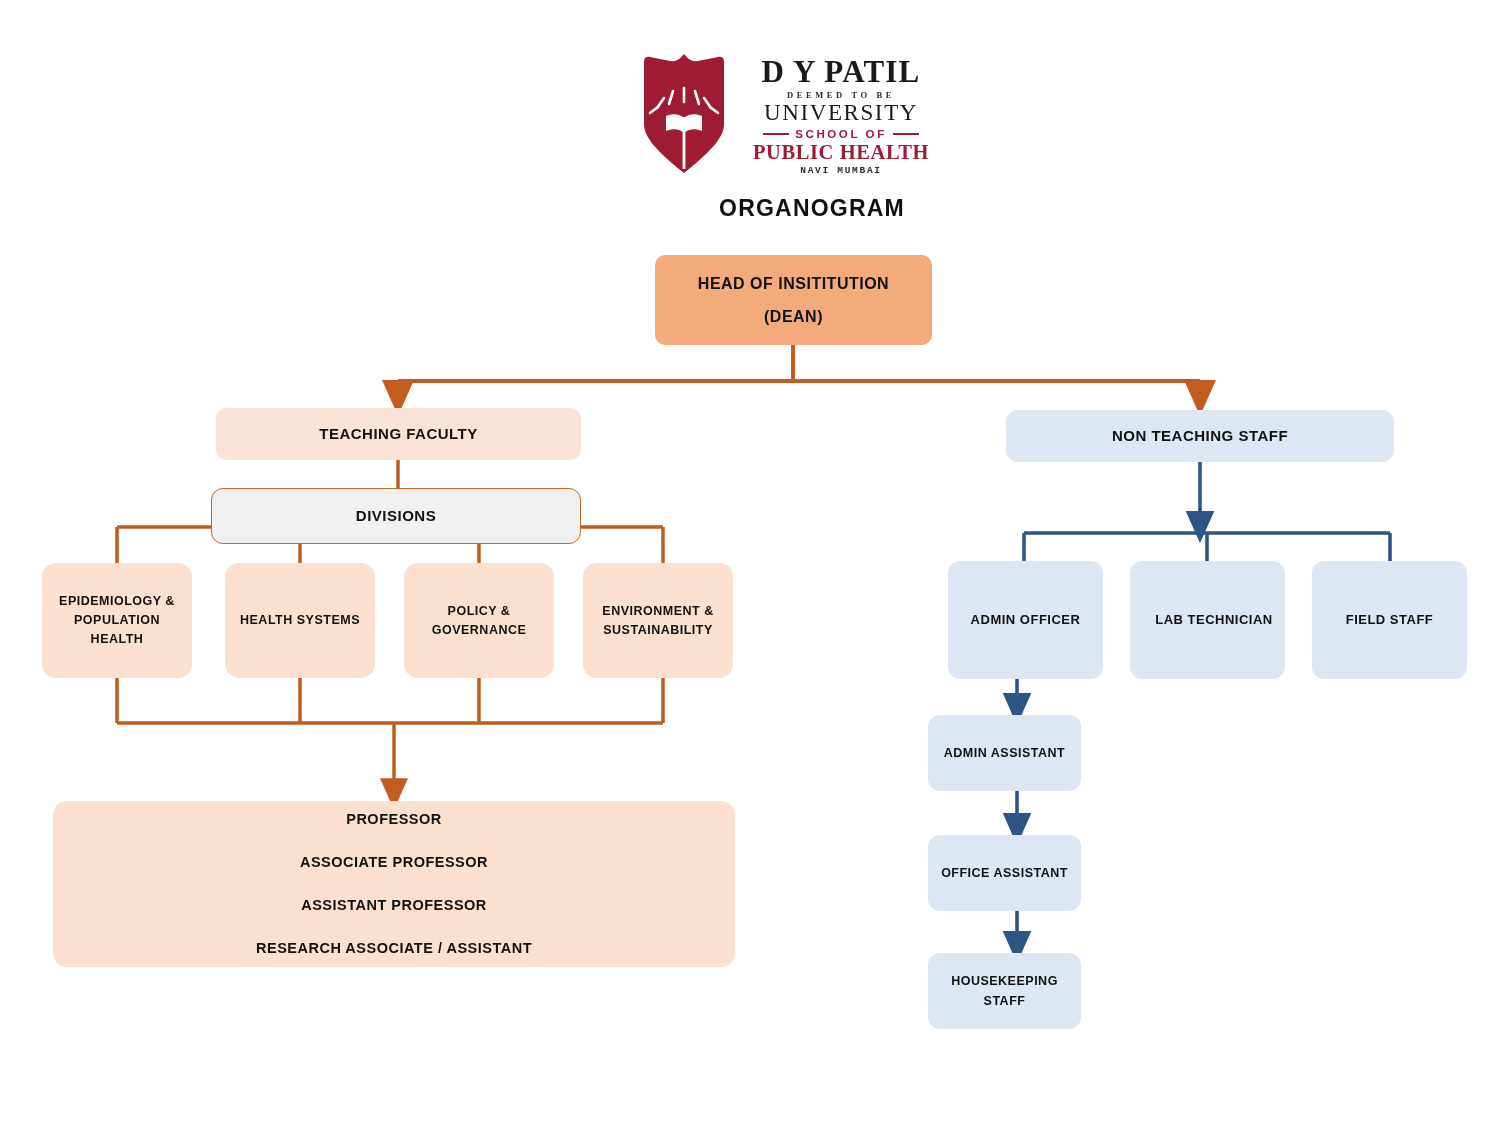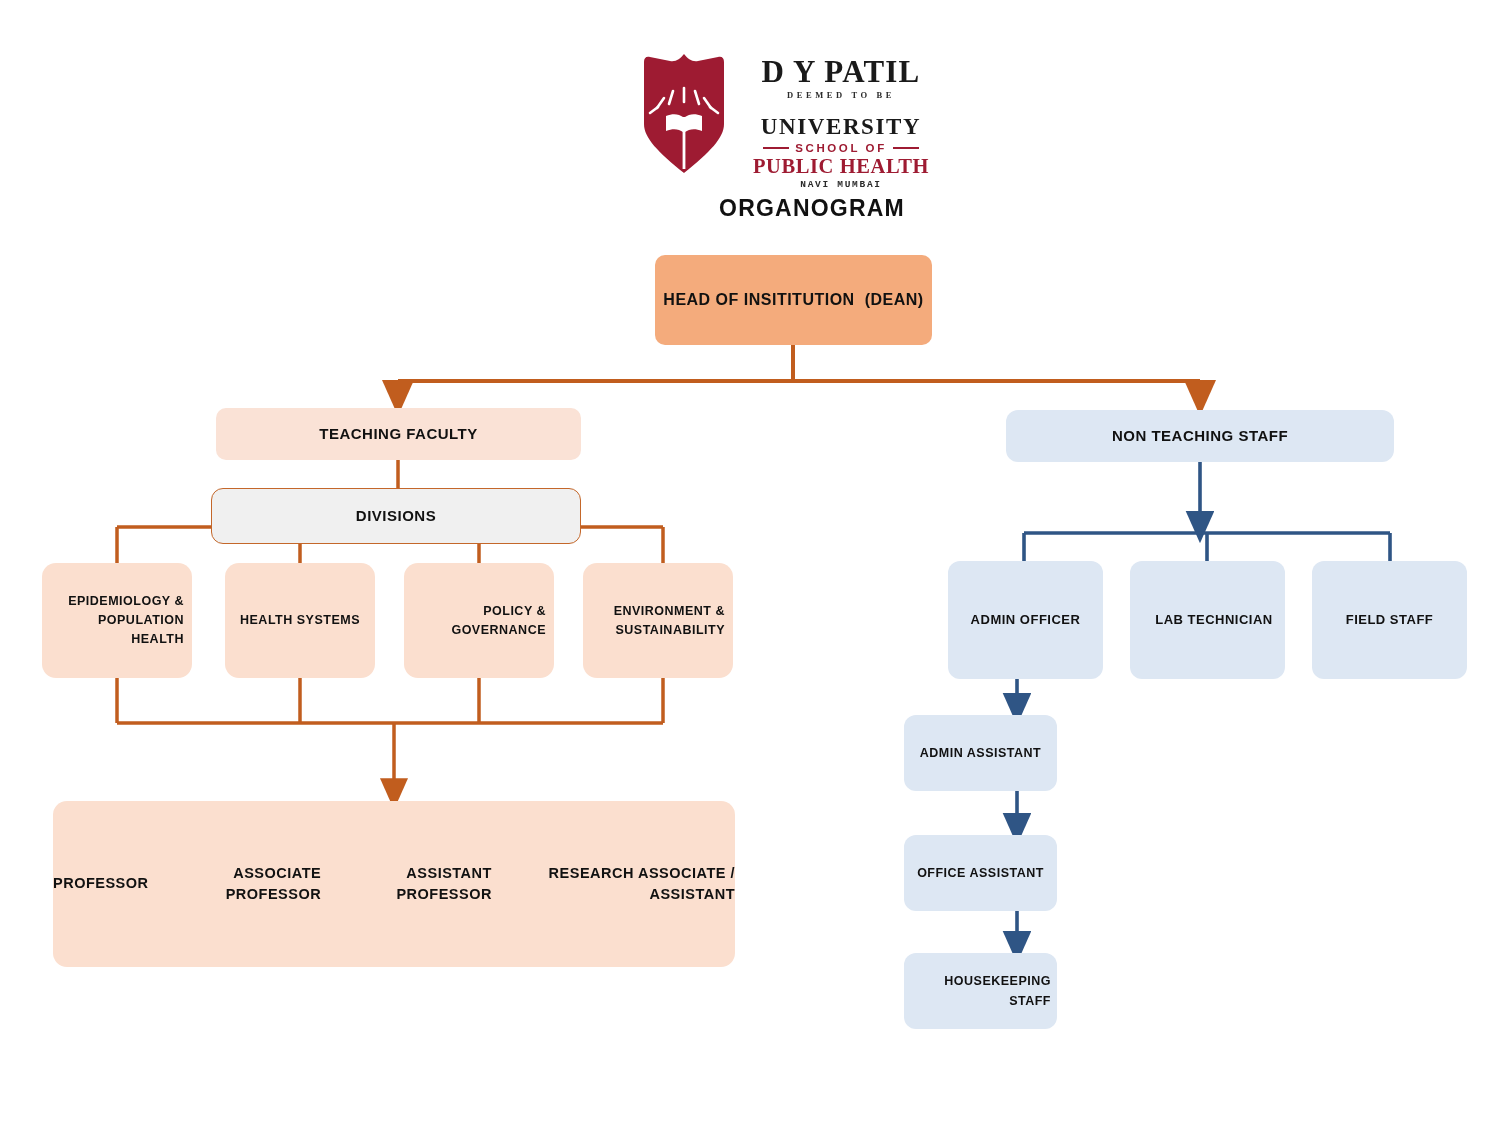--- a/index.html
+++ b/index.html
@@ -48,25 +48,25 @@
     font-family: "Liberation Serif", serif;
     font-size: 8.5px;
     font-weight: 700;
     letter-spacing: 3.6px;
     color: #2b2b2b;
     margin-top: 2px;
   }
   .lt-university {
     font-family: "Liberation Serif", serif;
     font-size: 23px;
-    font-weight: 700;
+    font-weight: 400;
     letter-spacing: 1.6px;
     color: #1a1a1a;
     line-height: 1.05;
-    margin-top: 15px;
+    margin-top: 1px;
   }
   .lt-schoolof-row {
     display: flex;
     align-items: center;
     gap: 6px;
     width: 100%;
     justify-content: center;
     margin-top: 3px;
   }
   .lt-rule { height: 1.5px; background: #9e1b32; flex: 1 1 auto; max-width: 26px; }
@@ -117,23 +117,24 @@
     position: absolute;
     left: 0; top: 0;
     width: 1512px; height: 1134px;
     pointer-events: none;
   }
 
   
   .node {
     position: absolute;
     display: flex;
+    flex-direction: column;
     align-items: center;
     justify-content: center;
-    text-align: right;
+    text-align: center;
     font-weight: 700;
     color: #111111;
     letter-spacing: 0.5px;
     line-height: 1.45;
     z-index: 3;
   }
   .node.peach-dark { background: #f4ab7c; border-radius: 10px; }
   .node.peach-light { background: #fae2d6; border-radius: 10px; }
   .node.peach-mid { background: #fbdfcf; border-radius: 14px; }
   .node.gray { background: #f0f0f0; border: 1.6px solid #c4672a; border-radius: 12px; }
@@ -154,21 +155,21 @@
     font-size: 14.5px; justify-content: center; gap: 22px;
   }
 
   .n-nonteaching { left: 1006px; top: 410px; width: 388px; height: 52px; font-size: 15px; }
 
   .n-staff { top: 561px; width: 155px; height: 118px; font-size: 13px; line-height: 1.5; padding: 0 8px; }
   .n-staff-1 { left: 948px; }
   .n-staff-2 { left: 1130px; padding-left: 21px; }
   .n-staff-3 { left: 1312px; }
 
-  .n-chain { left: 904px; width: 153px; height: 76px; font-size: 12.5px; line-height: 1.6; padding: 12px 6px; }
+  .n-chain { left: 928px; width: 153px; height: 76px; font-size: 12.5px; line-height: 1.6; padding: 12px 6px; }
   .n-chain-1 { top: 715px; }
   .n-chain-2 { top: 835px; }
   .n-chain-3 { top: 953px; }
 
   .rank-line { display: block; }
 </style>
 </head>
 <body>
 
 <div id="canvas">

